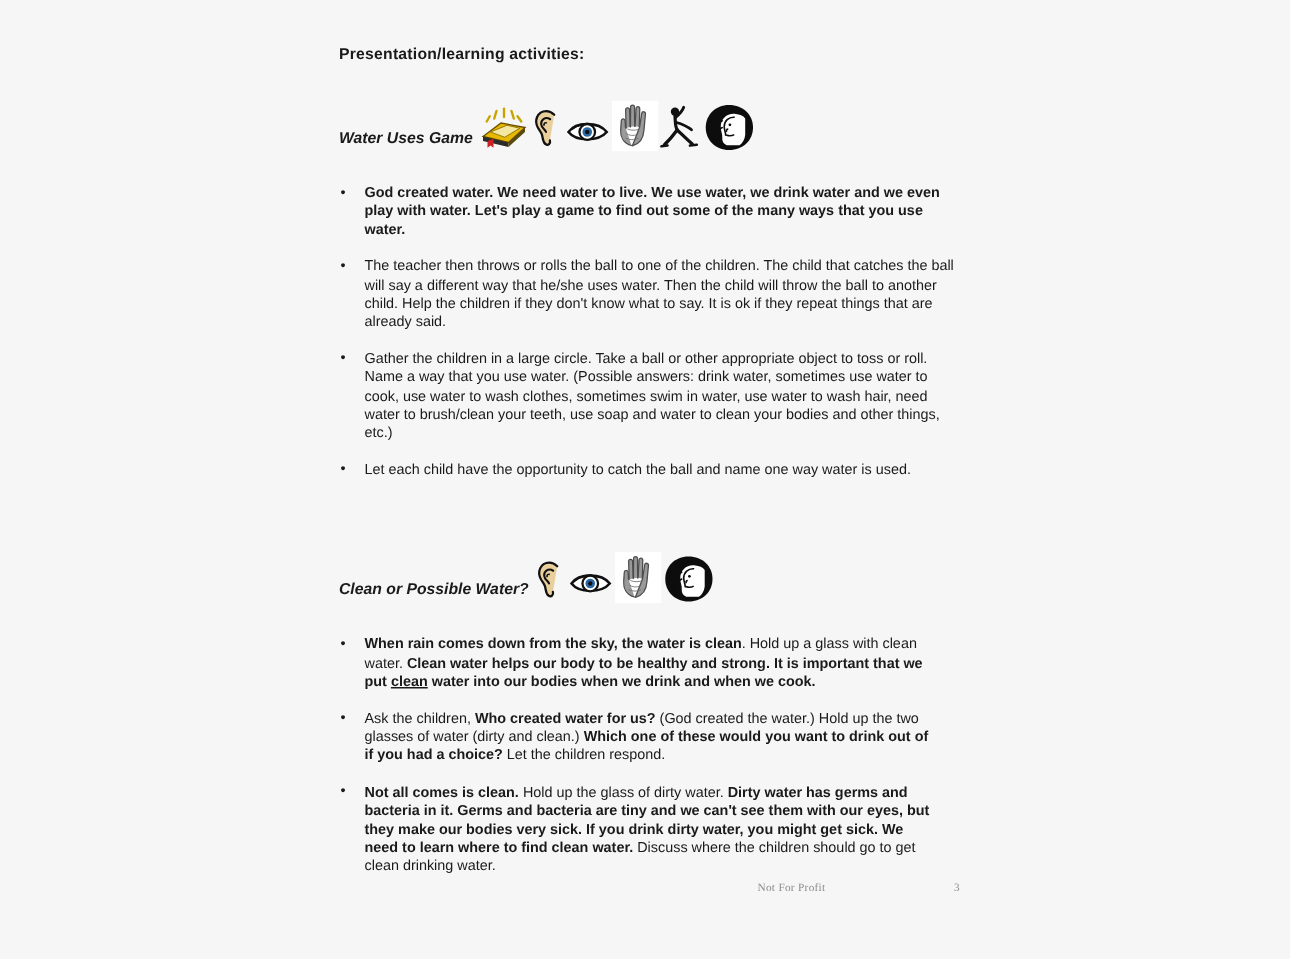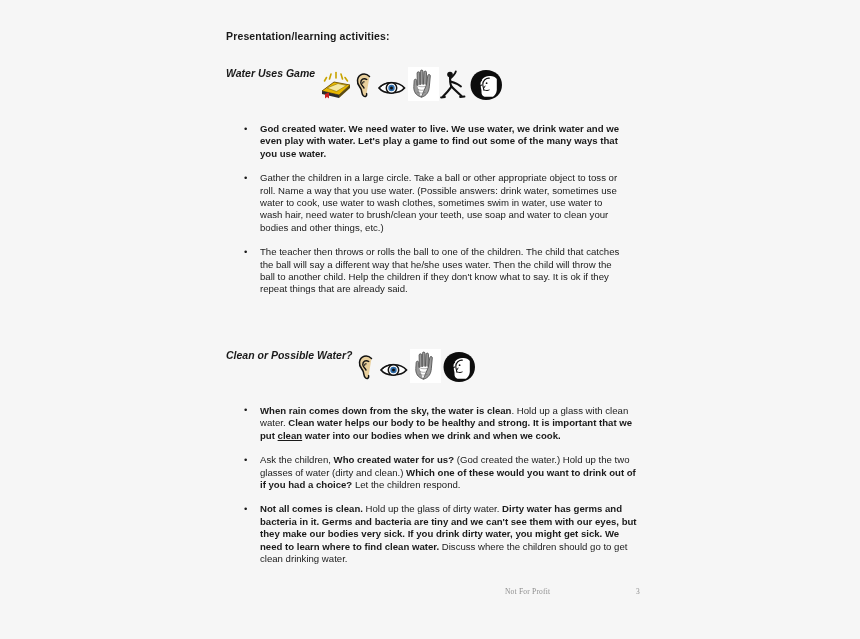--- a/index.html
+++ b/index.html
@@ -29,20 +29,21 @@
   
   .section-title {
     font-size: 10.5px;
     font-weight: bold;
     letter-spacing: 0.15px;
     margin: 0 0 24px 0;
     line-height: 13px;
   }
   .subhead-row {
     display: flex;
+    align-items: flex-end;
     gap: 0px;
     margin: 0 0 22px 0;
     height: 34px;
   }
   .subhead-label {
     font-size: 10.5px;
     font-weight: bold;
     font-style: italic;
     white-space: nowrap;
     line-height: 12px;
@@ -52,21 +53,21 @@
     display: flex;
     align-items: flex-end;
     gap: 1px;
     margin-left: 4px;
   }
   .icon-strip svg { display: block; }
 
   
   ul.bullets {
     list-style: none;
-    margin: 17px;
+    margin: 0;
     padding: 0;
   }
   ul.bullets > li {
     position: relative;
     font-size: 9.6px;
     line-height: 12.4px;
     margin-bottom: 12px;
     padding-left: 17px;
     text-align: left;
   }
@@ -196,22 +197,23 @@
             <path d="M15.2 21 C17 21.8, 19 21.6, 20.5 20.8" fill="none" stroke="#0d0d0d" stroke-width="1"></path>
             <circle cx="17.6" cy="14.2" r="0.9" fill="#0d0d0d"></circle>
           </svg>
         </span>
 
       </div>
     </div>
 
     <ul class="bullets">
       <li><b>God created water. We need water to live. We use water, we drink water and we even play with water. Let's play a game to find out some of the many ways that you use water.</b></li>
+      <li>The teacher then throws or rolls the ball to one of the children. The child that catches the ball will say a different way that he/she uses water. Then the child will throw the ball to another child. Help the children if they don't know what to say. It is ok if they repeat things that are already said.</li>
       <li>Gather the children in a large circle. Take a ball or other appropriate object to toss or roll. Name a way that you use water. (Possible answers: drink water, sometimes use water to cook, use water to wash clothes, sometimes swim in water, use water to wash hair, need water to brush/clean your teeth, use soap and water to clean your bodies and other things, etc.)</li>
-      <li>The teacher then throws or rolls the ball to one of the children. The child that catches the ball will say a different way that he/she uses water. Then the child will throw the ball to another child. Help the children if they don't know what to say. It is ok if they repeat things that are already said.</li>
+      <li>Let each child have the opportunity to catch the ball and name one way water is used.</li>
     </ul>
 
     <div class="spacer-gap"></div>
 
     <div class="subhead-row">
       <div class="subhead-label">Clean or Possible Water?</div>
       <div class="icon-strip">
 
         <span>
           <svg width="22" height="30" viewBox="0 0 22 30">

